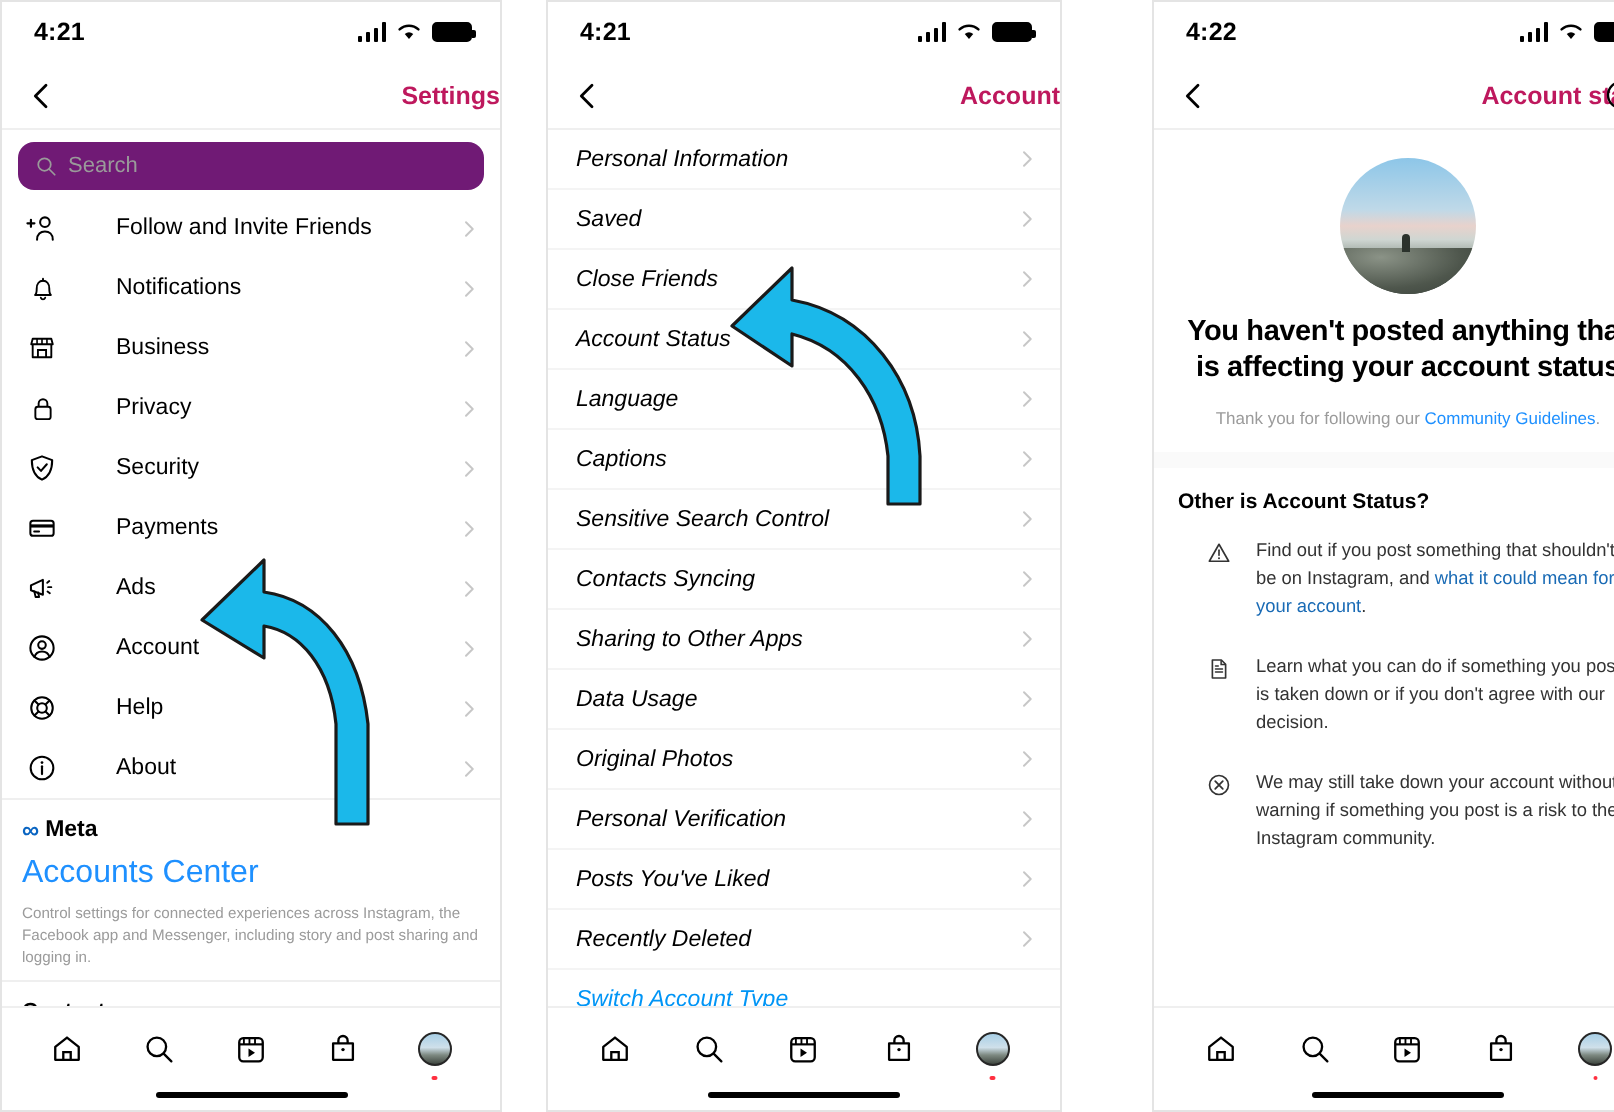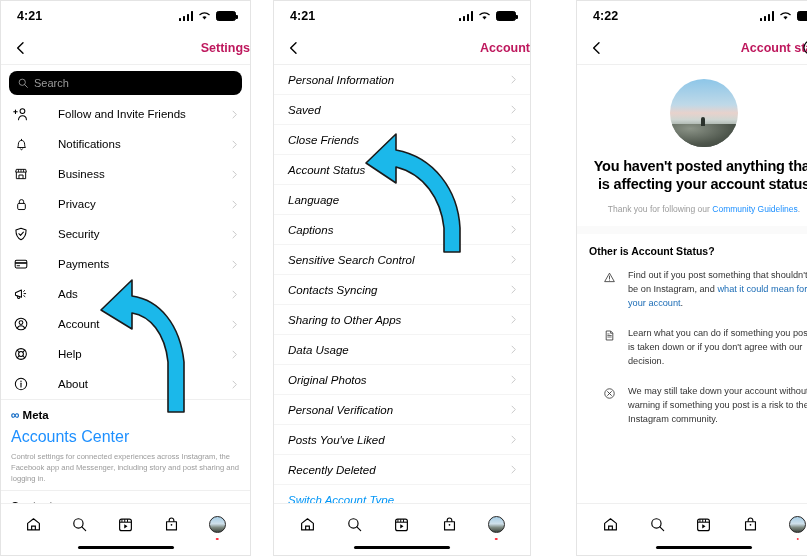--- a/index.html
+++ b/index.html
@@ -75,21 +75,21 @@
     position: absolute; left: 0; right: 0; text-align: right;
     font-size: 12.5px; font-weight: 700; color: #be185d;
     pointer-events: none;
   }
   .back-chevron { width: 16px; height: 16px; display:block; z-index:2; }
   .info-icon { margin-left: auto; width: 17px; height: 17px; z-index:2; }
 
   
   .search-wrap { padding: 6px 8px 4px; }
   .search-box {
-    height: 24px; background: #000000; border-radius: 8px;
+    height: 24px; background: #701a75; border-radius: 8px;
     display: flex; align-items: center; gap: 6px; padding: 0 9px;
   }
   .search-box svg { flex: none; }
   .search-ph { font-size: 11px; color: #9a9a9a; }
 
   
   .list1 { padding: 0; }
   .row1 {
     display: flex; align-items: center;
     height: 30px; padding: 0 11px 0 10px;

